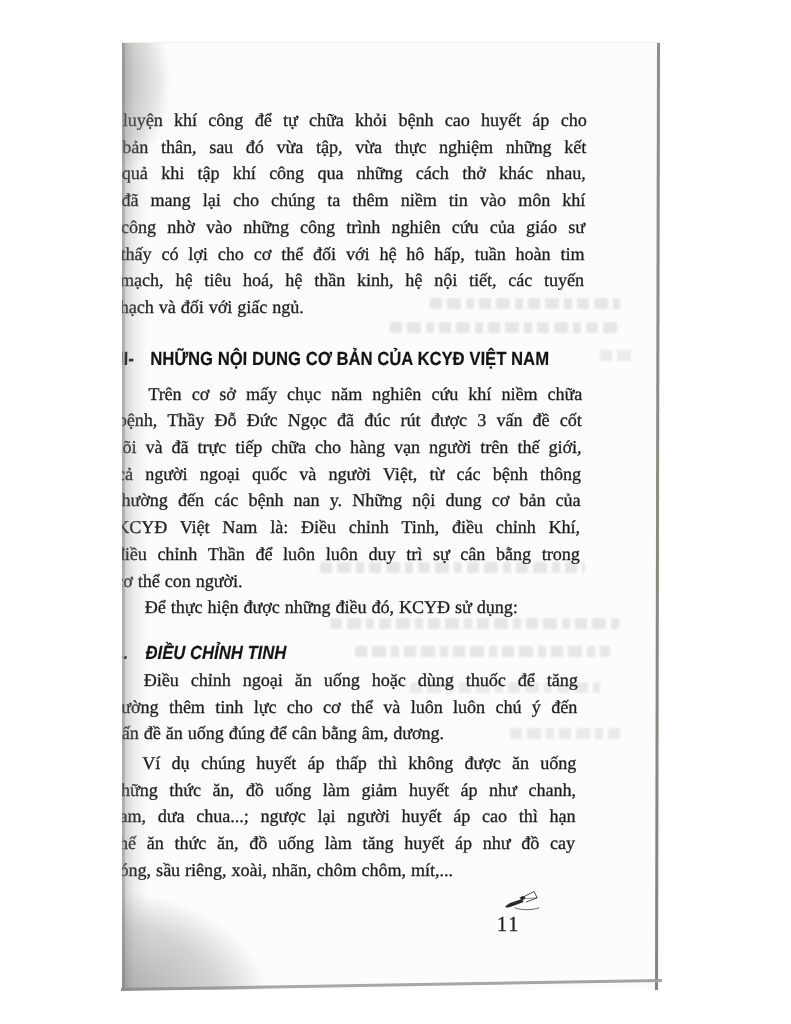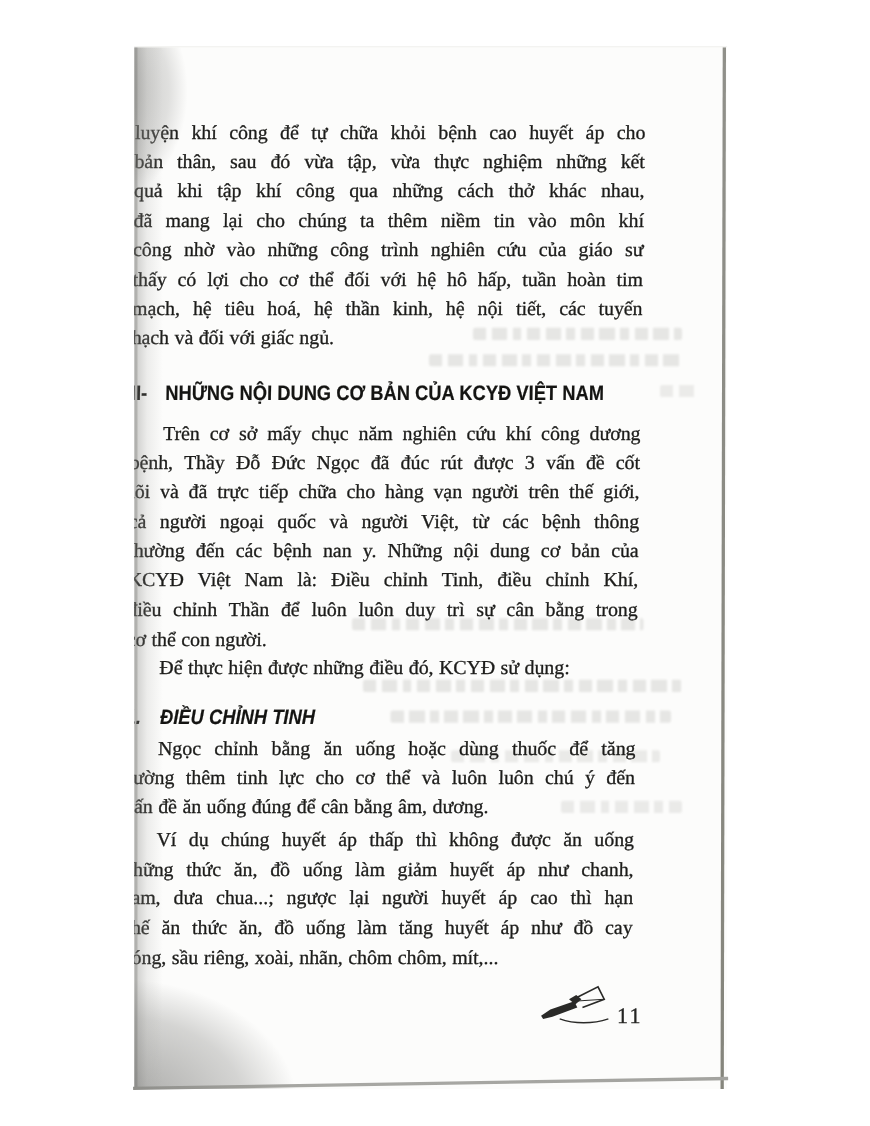--- a/index.html
+++ b/index.html
@@ -73,21 +73,21 @@
   .g2{left:268px;top:279px;width:230px;}
   .g3{left:478px;top:307px;width:35px;opacity:.12;}
   .g4{left:198px;top:519px;width:265px;}
   .g5{left:208px;top:575px;width:290px;}
   .g6{left:233px;top:603px;width:255px;}
   .g7{left:288px;top:639px;width:190px;opacity:.13;}
   .g8{left:388px;top:685px;width:110px;opacity:.13;}
   
   .footer{
     position:absolute;left:368px;top:847px;width:120px;height:46px;
-    display:flex;align-items:flex-end;z-index:3;
+    display:flex;align-items:flex-start;z-index:3;flex-direction:column;
   }
   .footer svg{display:block;}
   .pagenum{
     font-size:20px;color:#242422;margin-left:7px;letter-spacing:2px;
     -webkit-text-stroke:.3px #242422;
   }
 </style>
 </head>
 <body>
 
@@ -113,38 +113,38 @@
           <div class="line">công nhờ vào những công trình nghiên cứu của giáo sư</div>
           <div class="line">thấy có lợi cho cơ thể đối với hệ hô hấp, tuần hoàn tim</div>
           <div class="line">mạch, hệ tiêu hoá, hệ thần kinh, hệ nội tiết, các tuyến</div>
           <div class="line last">hạch và đối với giấc ngủ.</div>
         </div>
         <div class="block b1 heading">
           <span class="hnum">II-</span>
           <span class="htext">NHỮNG NỘI DUNG CƠ BẢN CỦA KCYĐ VIỆT NAM</span>
         </div>
         <div class="block b2">
-          <div class="line indent">Trên cơ sở mấy chục năm nghiên cứu khí công dương</div>
+          <div class="line indent">Trên cơ sở mấy chục năm nghiên cứu khí niềm chữa</div>
           <div class="line">bệnh, Thầy Đỗ Đức Ngọc đã đúc rút được 3 vấn đề cốt</div>
           <div class="line">lõi và đã trực tiếp chữa cho hàng vạn người trên thế giới,</div>
           <div class="line">cả người ngoại quốc và người Việt, từ các bệnh thông</div>
           <div class="line">thường đến các bệnh nan y. Những nội dung cơ bản của</div>
           <div class="line">KCYĐ Việt Nam là: Điều chỉnh Tinh, điều chỉnh Khí,</div>
           <div class="line">điều chỉnh Thần để luôn luôn duy trì sự cân bằng trong</div>
           <div class="line last">cơ thể con người.</div>
         </div>
         <div class="block b3">
           <div class="line last indent">Để thực hiện được những điều đó, KCYĐ sử dụng:</div>
         </div>
         <div class="block b4 heading italic">
           <span class="hnum">1.</span>
           <span class="htext">ĐIỀU CHỈNH TINH</span>
         </div>
         <div class="block b5">
-          <div class="line indent">Ngọc chỉnh bằng ăn uống hoặc dùng thuốc để tăng</div>
+          <div class="line indent">Điều chỉnh ngoại ăn uống hoặc dùng thuốc để tăng</div>
           <div class="line">cường thêm tinh lực cho cơ thể và luôn luôn chú ý đến</div>
           <div class="line last">vấn đề ăn uống đúng để cân bằng âm, dương.</div>
         </div>
         <div class="block b6">
           <div class="line indent">Ví dụ chúng huyết áp thấp thì không được ăn uống</div>
           <div class="line">những thức ăn, đồ uống làm giảm huyết áp như chanh,</div>
           <div class="line">cam, dưa chua...; ngược lại người huyết áp cao thì hạn</div>
           <div class="line">chế ăn thức ăn, đồ uống làm tăng huyết áp như đồ cay</div>
           <div class="line last">nóng, sầu riêng, xoài, nhãn, chôm chôm, mít,...</div>
         </div>

